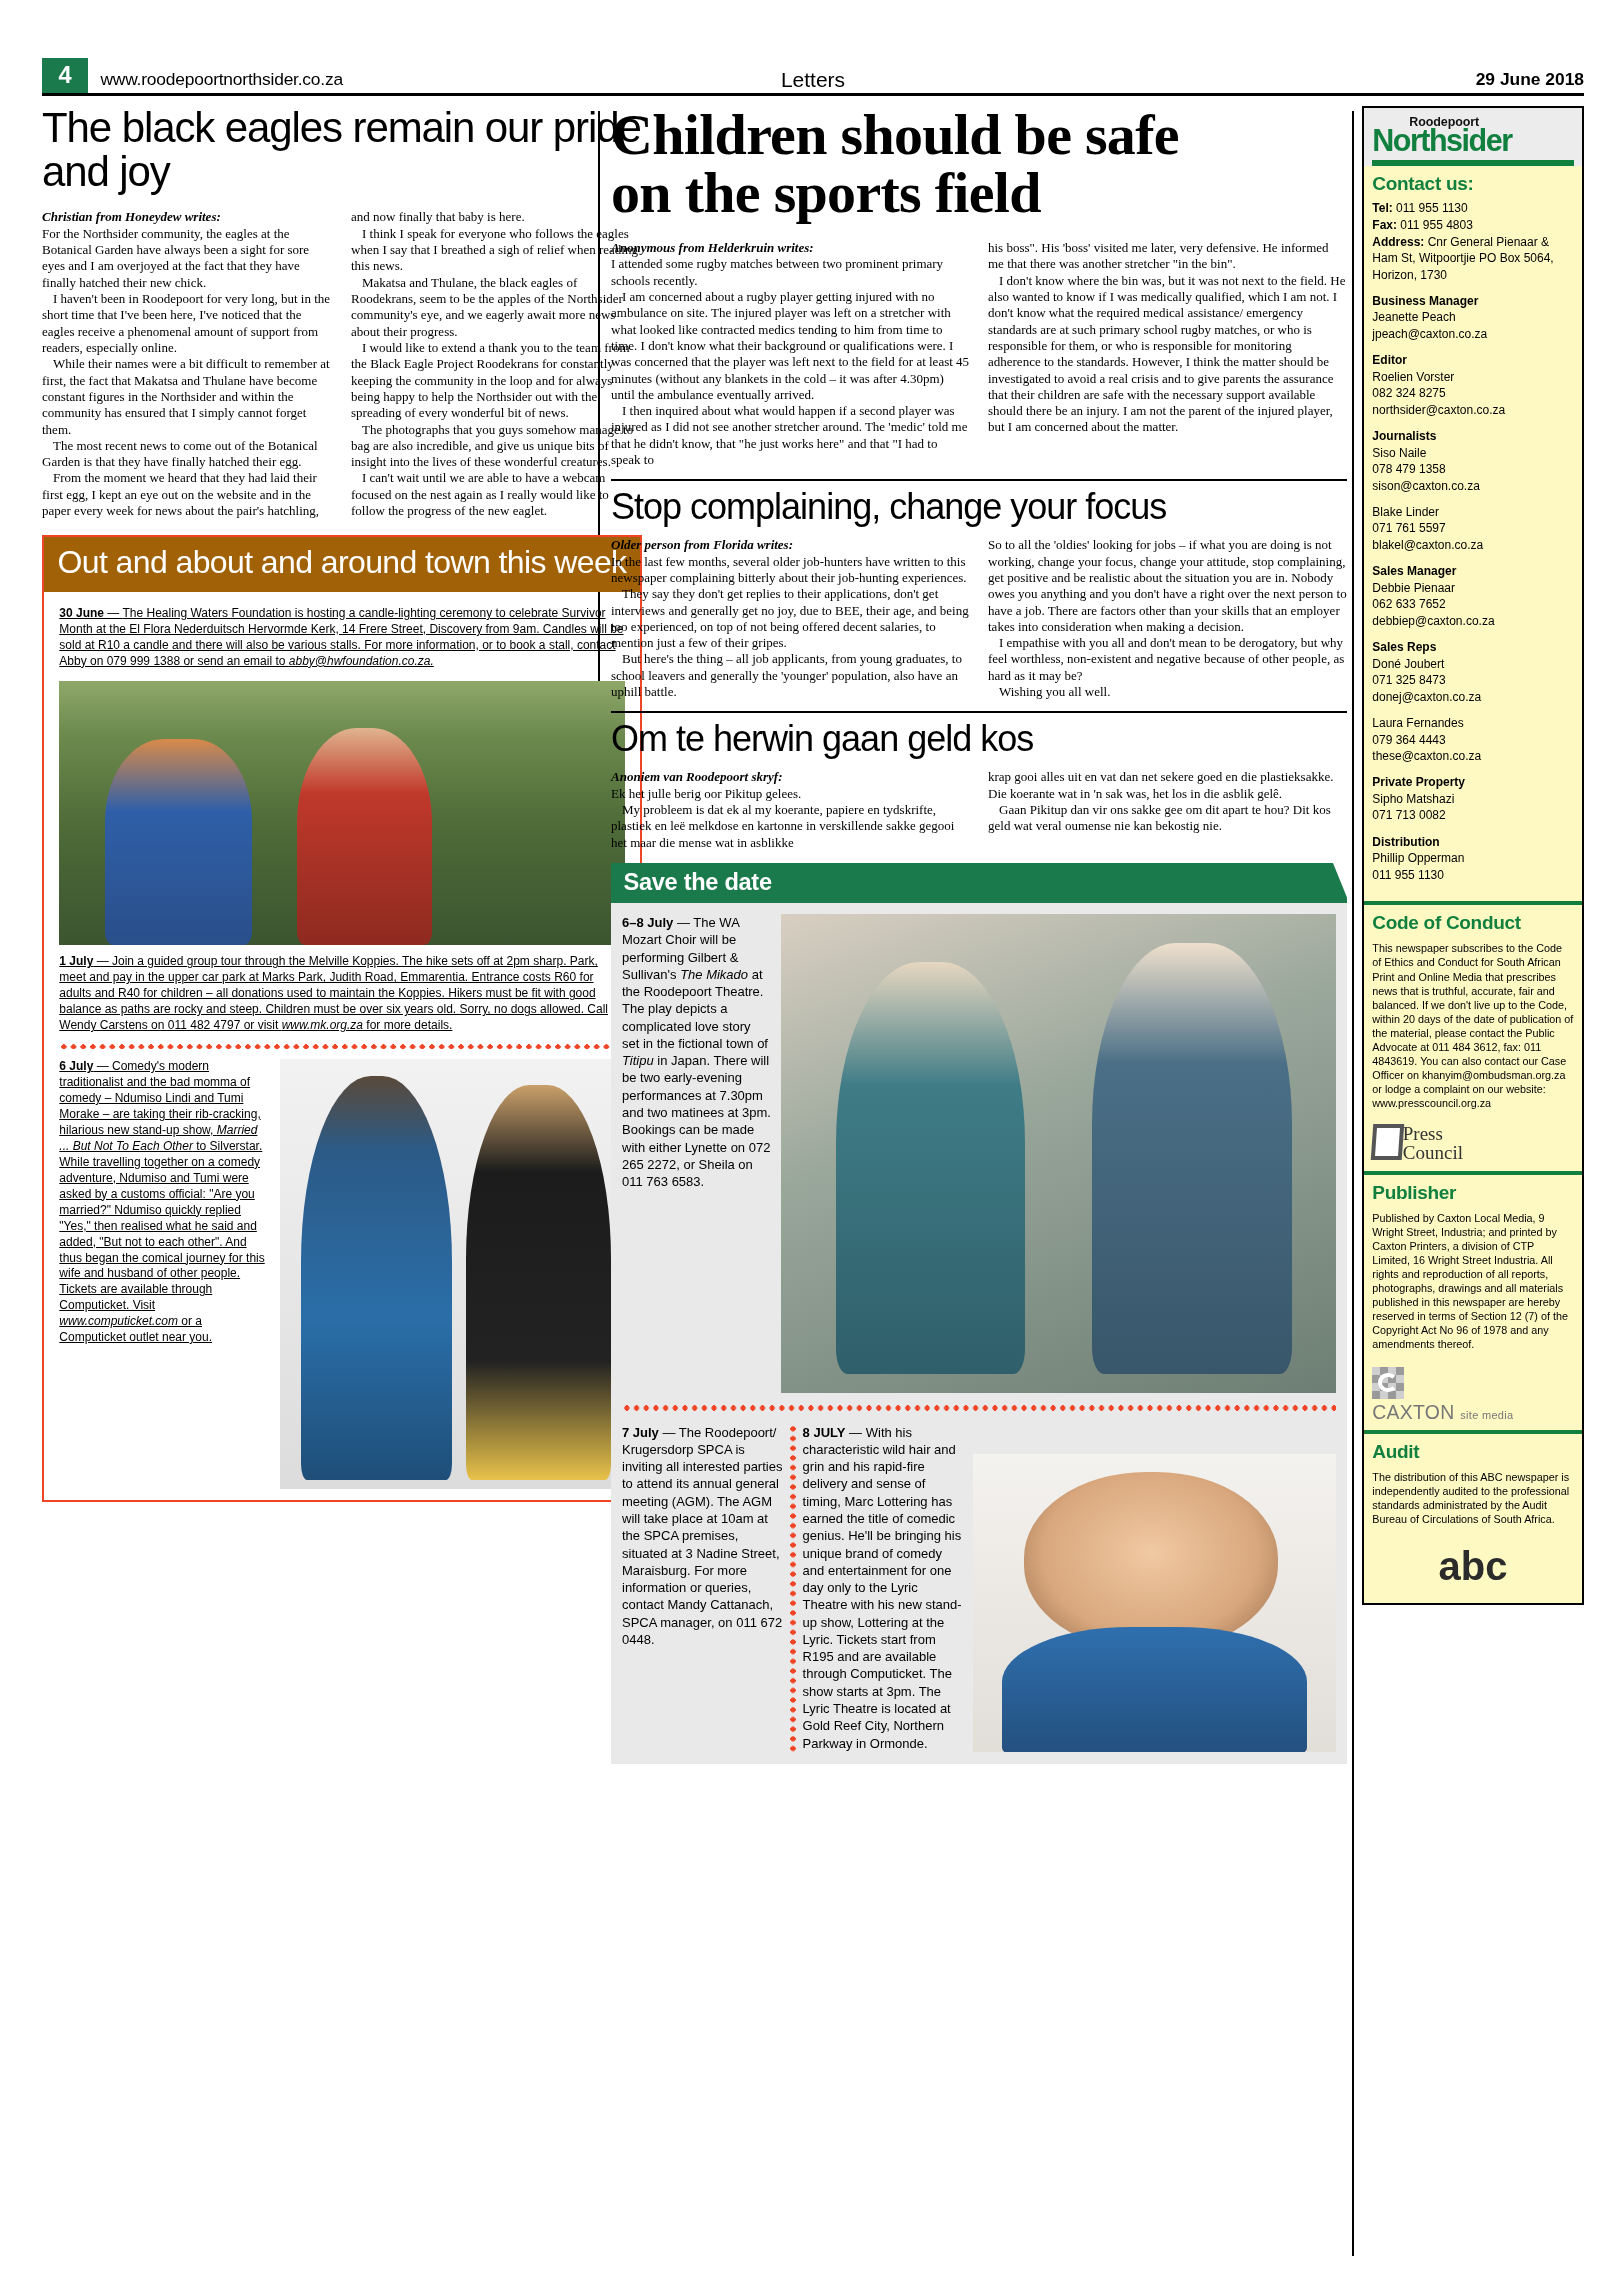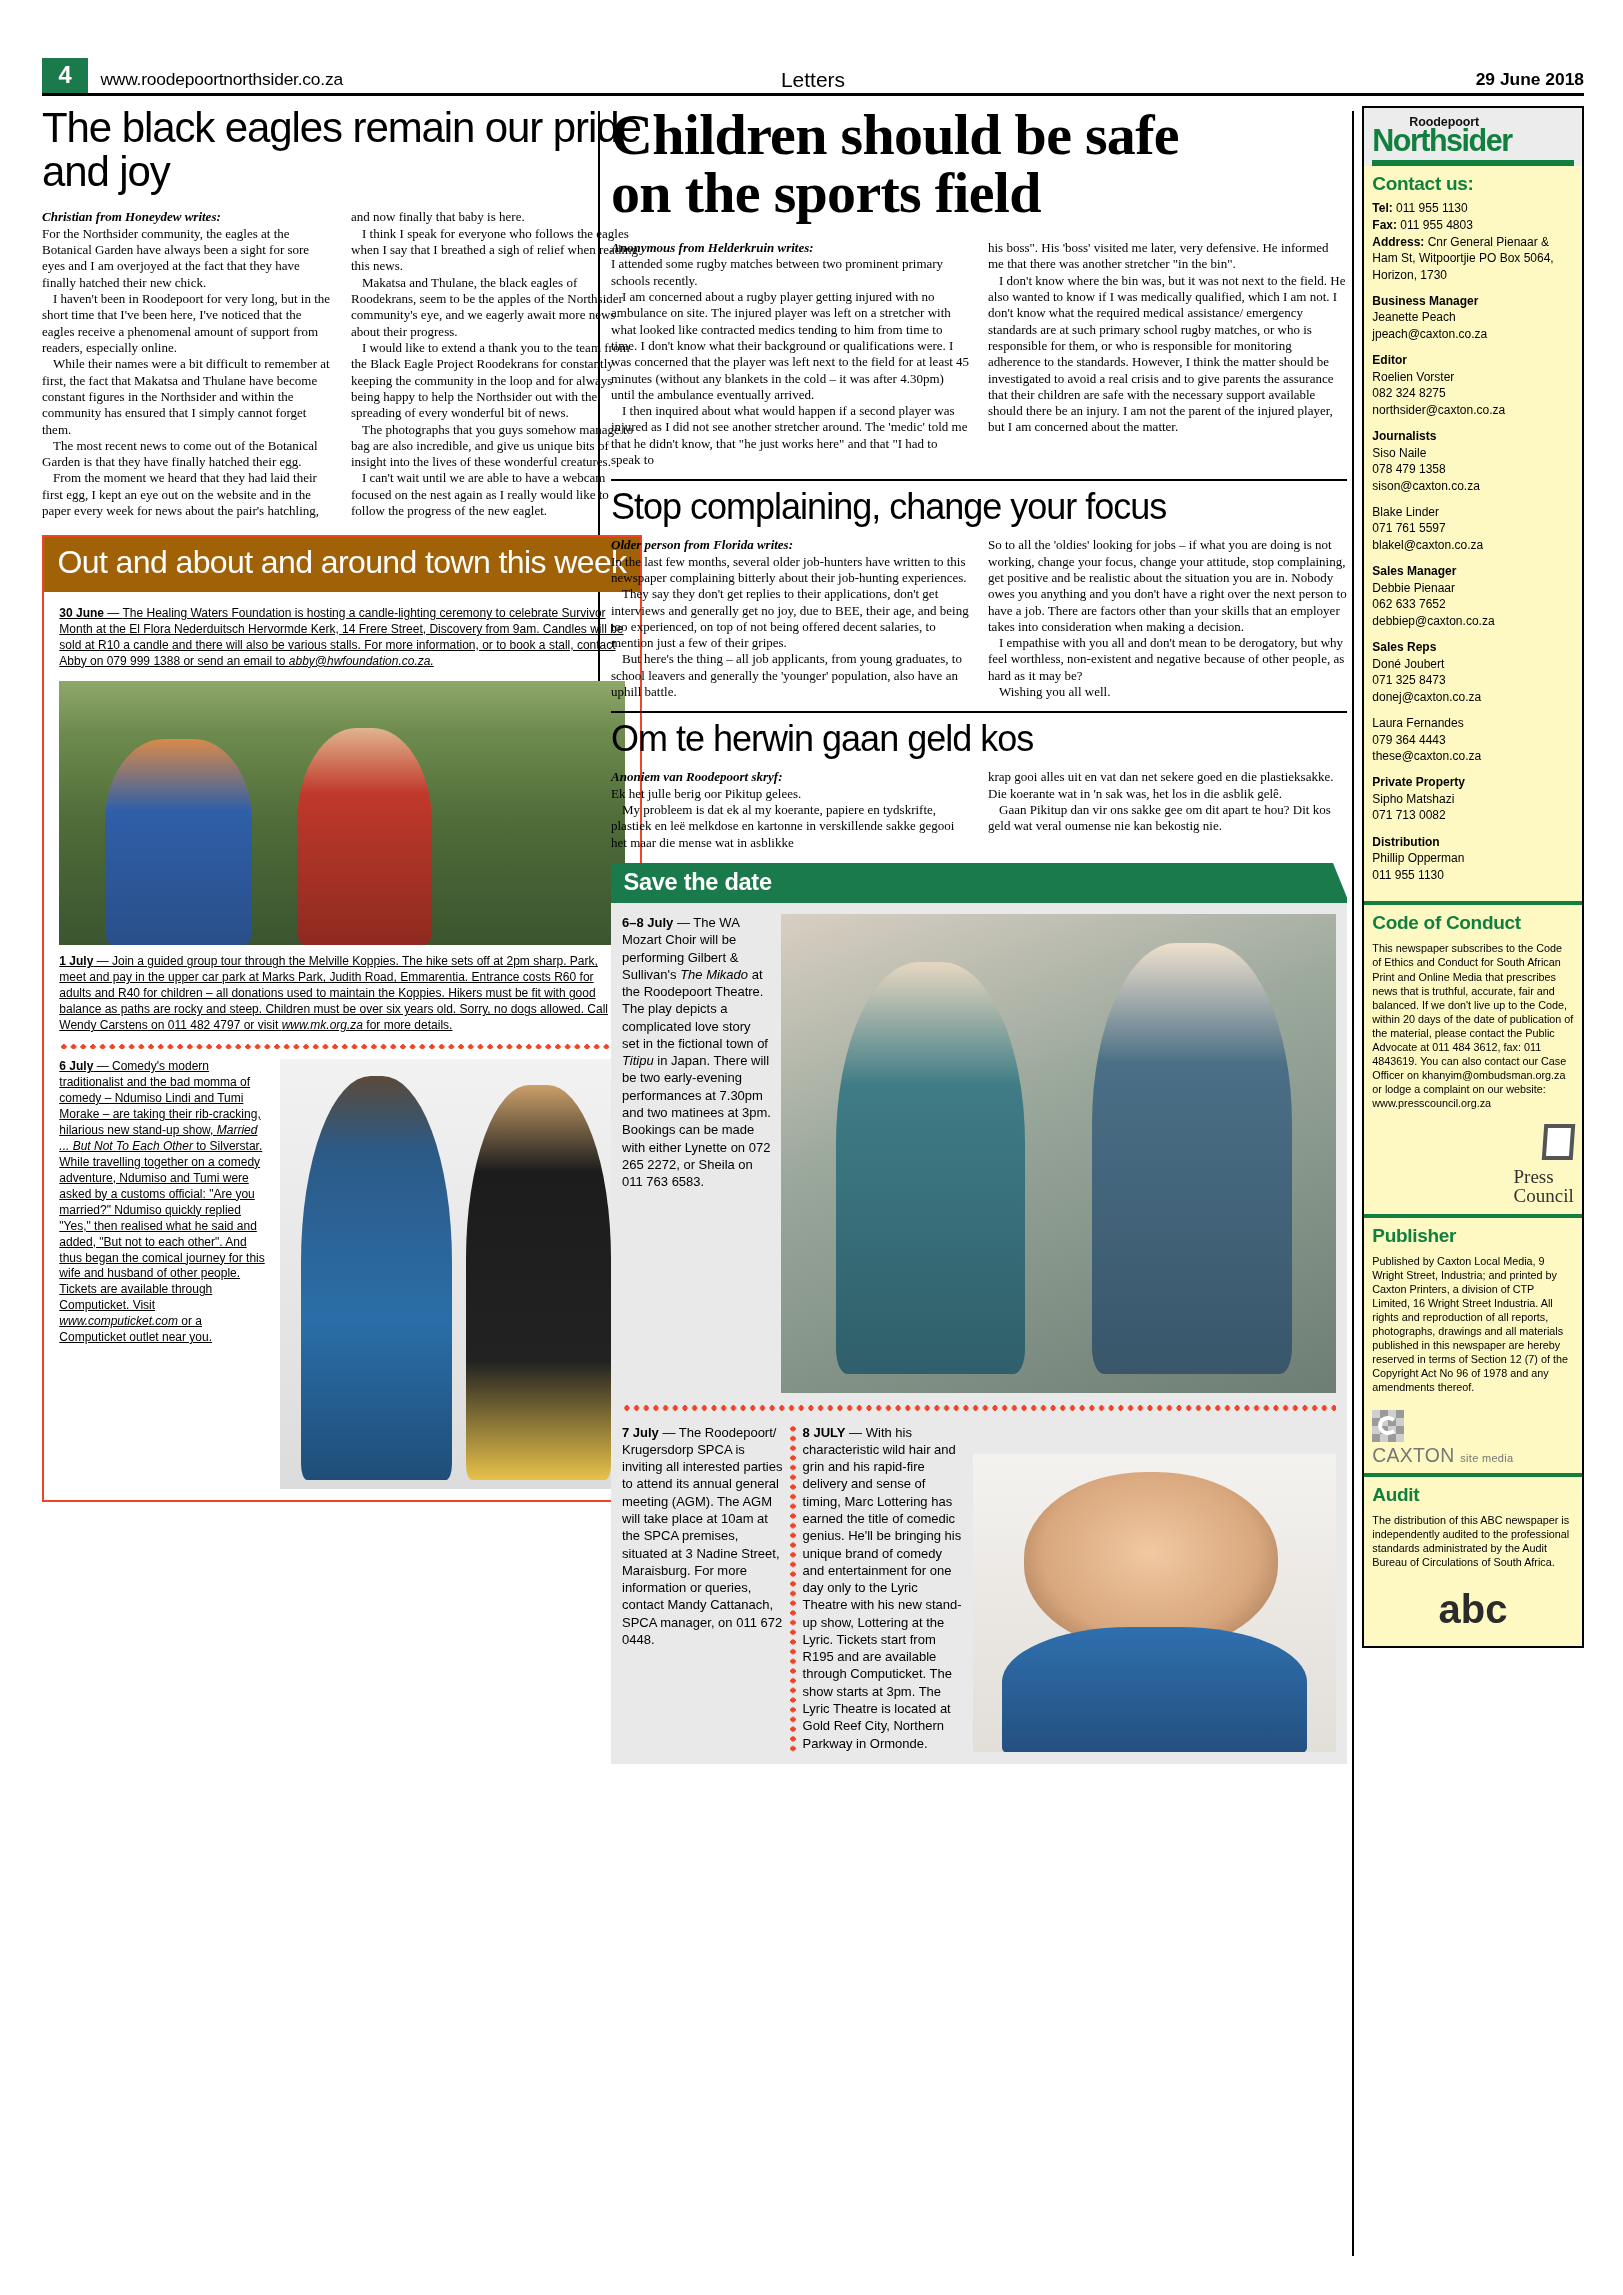--- a/index.html
+++ b/index.html
@@ -176,21 +176,21 @@
   .green-rule { height: 4.2px; background: #11803f; }
   .rail-sec-title {
     color: #11803f; font-size: 19px; font-weight: 700;
     padding: 7px 8.3px 1.4px; letter-spacing: -0.3px;
   }
   .rail-txt { font-size: 12px; line-height: 1.38; padding: 4.2px 8.3px 8.3px; }
   .rail-txt b { font-weight: 700; }
   .rail-blk { margin-bottom: 9.7px; }
   .rail-small { font-size: 10.8px; line-height: 1.3; padding: 5.6px 8.3px 7px; }
 
-  .pc-logo { display:flex; align-items:flex-end; gap:7px; padding: 7px 8.3px 8.3px; flex-direction: column; }
+  .pc-logo { display:flex; align-items:flex-start; padding: 7px 8.3px 8.3px; }
   .pc-mark { width: 30.5px; height: 36px; border: 4.9px solid #555; background:#fff; transform: skewX(-4deg); }
   .pc-name { font-family:"Liberation Serif", serif; font-size: 19px; line-height: 1.02; color:#333; }
   .cx-logo { padding: 8.3px 8.3px 5.6px; }
   .cx-mark { width: 32px; height: 32px; background:
       repeating-conic-gradient(#9a9a9a 0% 25%, #cfcfcf 0% 50%) 0 0/16px 16px; position: relative; }
   .cx-mark::after { content:""; position:absolute; inset:6.2px; border:4.9px solid #fff; border-radius:50%;
       border-right-color: transparent; }
   .cx-word { font-size: 19.4px; letter-spacing: 0.3px; color:#444; margin-top: 2.8px; }
   .cx-word span { font-size: 11px; color:#777; }
   .abc-logo { text-align:center; padding: 11px 0 14px; }

